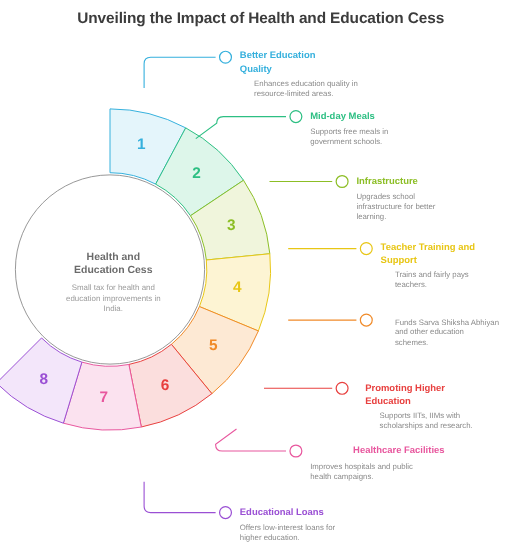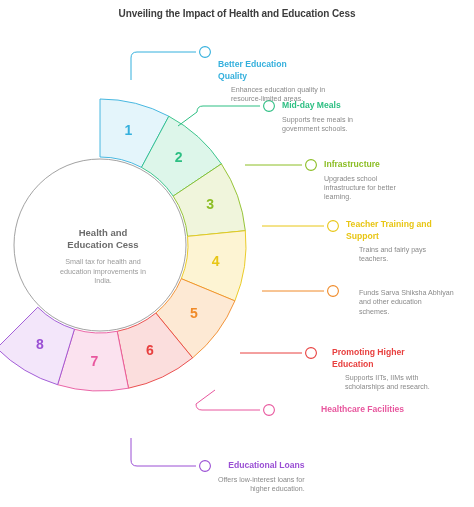--- a/index.html
+++ b/index.html
@@ -15,21 +15,21 @@
     overflow: hidden;
     font-family: "Liberation Sans", sans-serif;
     -webkit-font-smoothing: antialiased;
   }
   #page-title {
     position: absolute;
     left: 0;
     top: 8px;
     width: 474px;
     text-align: center;
-    font-size: 10px;
+    font-size: 14px;
     font-weight: bold;
     color: #3c3c3c;
     letter-spacing: -0.1px;
   }
   #infographic {
     position: absolute;
     left: 0;
     top: 0;
     width: 474px;
     height: 507px;
@@ -121,21 +121,21 @@
       <text class="seg-num" x="210.2" y="205.6" fill="#8cbe25">3</text>
       <text class="seg-num" x="215.7" y="262.2" fill="#e8c615">4</text>
       <text class="seg-num" x="194.0" y="314.7" fill="#f08a28">5</text>
       <text class="seg-num" x="150.0" y="350.8" fill="#e8403f">6</text>
       <text class="seg-num" x="94.3" y="361.9" fill="#e8579e">7</text>
       <text class="seg-num" x="39.8" y="345.4" fill="#9a4fd4">8</text>
     </g>
 </svg>
 
 <div id="callouts">
-    <div class="callout" style="left: 218px; top: 59px;">
+    <div class="callout" style="left: 218px; top: 45px;">
       <p class="callout-title" style="color: rgb(53, 176, 221);">Better Education
 Quality</p>
       <p class="callout-desc indent">Enhances education quality in
 resource-limited areas.</p>
     </div>
     <div class="callout" style="left: 282px; top: 100px;">
       <p class="callout-title" style="color: rgb(45, 191, 131);">Mid-day Meals</p>
       <p class="callout-desc">Supports free meals in
 government schools.</p>
     </div>
@@ -157,19 +157,21 @@
 schemes.</p>
     </div>
     <div class="callout" style="left: 332px; top: 347px;">
       <p class="callout-title" style="color: rgb(232, 64, 63);">Promoting Higher
 Education</p>
       <p class="callout-desc indent">Supports IITs, IIMs with
 scholarships and research.</p>
     </div>
     <div class="callout" style="left: 282px; top: 404px;">
       <p class="callout-title" style="color: rgb(232, 87, 158); margin-left: 39px;">Healthcare Facilities</p>
+      <p class="callout-desc">Improves hospitals and public
+health campaigns.</p>
     </div>
-    <div class="callout" style="left: 218px; top: 460px; text-align: right;">
+    <div class="callout" style="left: 218px; top: 460px;">
       <p class="callout-title" style="color: rgb(154, 79, 212);">Educational Loans</p>
       <p class="callout-desc">Offers low-interest loans for
 higher education.</p>
     </div>
   </div>
 
 </body></html>

